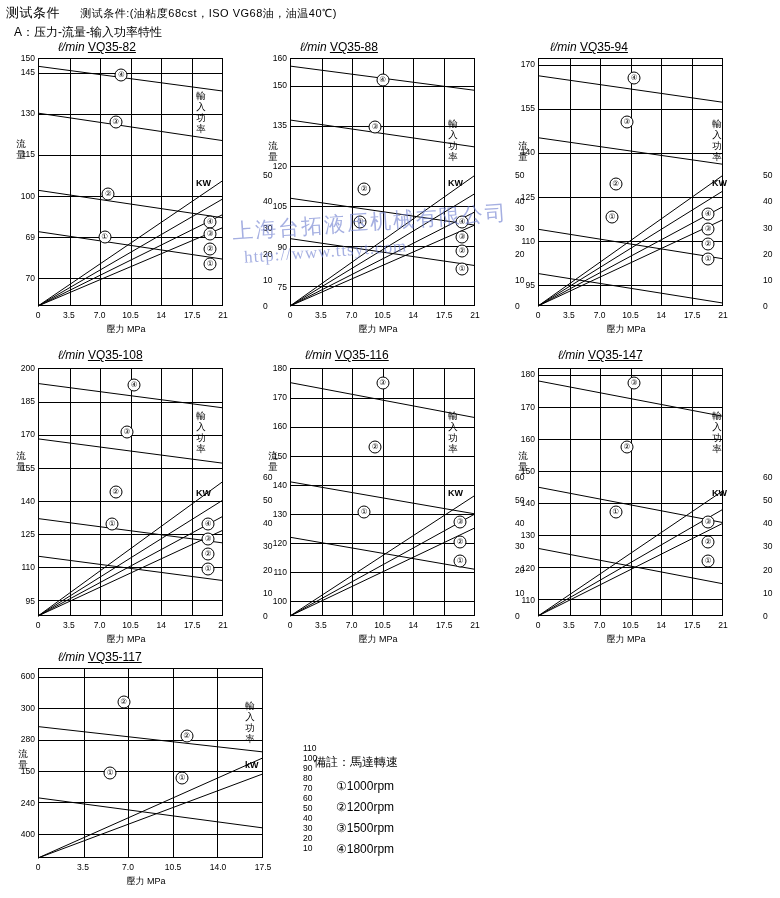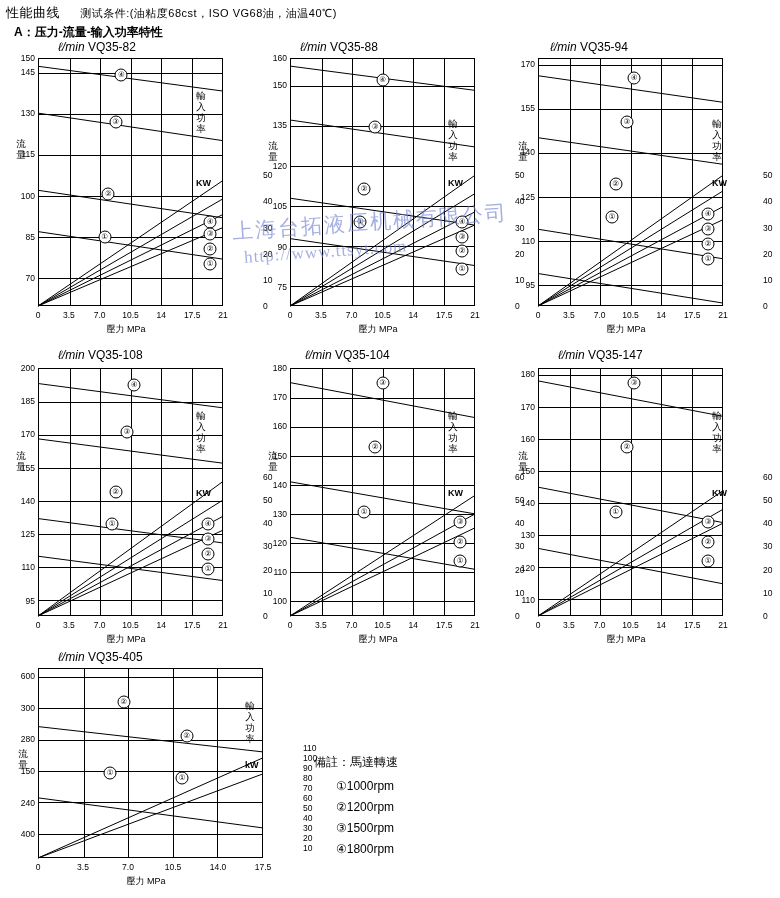--- a/index.html
+++ b/index.html
@@ -6,26 +6,26 @@
   body{
     width:780px;height:898px;
     background:#ffffff;
     font-family:"Liberation Sans", sans-serif;
     color:#000;
     position:relative;
     overflow:hidden;
   }
   .hdr{position:absolute;left:6px;top:4px;font-size:13px;letter-spacing:0.5px;}
   .hdr .sub{font-size:11px;margin-left:16px;}
-  .hdr2{position:absolute;left:14px;top:24px;font-size:12px;font-weight:bold;}
+  .hdr2{position:absolute;left:14px;top:24px;font-size:12px;}
 
   .panel{position:absolute;}
   .panel .ttl{position:absolute;font-size:12px;white-space:nowrap;}
   .panel .ttl .lu{font-style:italic;}
-  .panel .name{font-weight:normal;}
+  .panel .name{font-weight:normal;text-decoration:underline;}
 
   .plot{position:absolute;border:1px solid #000;box-sizing:border-box;background:transparent;}
   .grid-v,.grid-h{position:absolute;background:#000;}
   .grid-v{width:1px;top:0;bottom:0;}
   .grid-h{height:1px;left:0;right:0;}
 
   .ytick{position:absolute;font-size:8.5px;text-align:right;transform:translateY(-50%);}
   .xtick{position:absolute;font-size:8.5px;text-align:center;transform:translateX(-50%);}
   .ytickR{position:absolute;font-size:8.5px;text-align:left;transform:translateY(-50%);padding-left:36px;}
 
@@ -45,21 +45,21 @@
       font-family:"Liberation Serif",serif;letter-spacing:1px;}
 
   .notes{position:absolute;font-size:12px;line-height:21px;}
   .notes .t{margin-bottom:3px;}
   .notes .it{margin-left:22px;}
 </style>
 </head>
 <body>
 
 <div class="hdr">
-  <span>性能曲线</span>
+  <span>测试条件</span>
   <span class="sub">测试条件:(油粘度68cst，ISO VG68油，油温40℃)</span>
 </div>
 <div class="hdr2">A：压力-流量-输入功率特性</div>
 
 <div id="panels">
     <div class="panel" style="left:0;top:0;">
       <div class="ttl" style="left:58px;top:40px;"><span class="lu">ℓ/min  </span><span class="name">VQ35-82</span></div>
       <div class="plot" style="left:38px;top:58px;width:185px;height:248px;">
         <div class="grid-v" style="left:16.666666666666664%;"></div>
         <div class="grid-v" style="left:33.33333333333333%;"></div>
@@ -67,21 +67,21 @@
         <div class="grid-v" style="left:66.66666666666666%;"></div>
         <div class="grid-v" style="left:83.33333333333334%;"></div>
         <div class="grid-h" style="top:88.88888888888889%;"></div>
         <div class="grid-h" style="top:72.22222222222221%;"></div>
         <div class="grid-h" style="top:55.55555555555556%;"></div>
         <div class="grid-h" style="top:38.888888888888886%;"></div>
         <div class="grid-h" style="top:22.22222222222222%;"></div>
         <div class="grid-h" style="top:5.555555555555558%;"></div>
       </div>
       <div class="ytick" style="left:8px;top:278.44444444444446px;width:27px;">70</div>
-      <div class="ytick" style="left:8px;top:237.11111111111111px;width:27px;">85</div>
+      <div class="ytick" style="left:8px;top:237.11111111111111px;width:27px;">69</div>
       <div class="ytick" style="left:8px;top:195.77777777777777px;width:27px;">100</div>
       <div class="ytick" style="left:8px;top:154.44444444444443px;width:27px;">115</div>
       <div class="ytick" style="left:8px;top:113.11111111111111px;width:27px;">130</div>
       <div class="ytick" style="left:8px;top:71.77777777777779px;width:27px;">145</div>
       <div class="ytick" style="left:8px;top:58px;width:27px;">150</div>
       <div class="ytickR" style="left:227px;top:306px;width:20px;">0</div>
       <div class="ytickR" style="left:227px;top:279.84727272727275px;width:20px;">10</div>
       <div class="ytickR" style="left:227px;top:253.69454545454545px;width:20px;">20</div>
       <div class="ytickR" style="left:227px;top:227.5418181818182px;width:20px;">30</div>
       <div class="ytickR" style="left:227px;top:201.3890909090909px;width:20px;">40</div>
@@ -286,21 +286,21 @@
       <div class="cbadge" style="left:134.2px;top:385.36px;">④</div>
       <div class="cbadge" style="left:126.8px;top:432.48px;">③</div>
       <div class="cbadge" style="left:115.7px;top:492px;">②</div>
       <div class="cbadge" style="left:112px;top:524.24px;">①</div>
       <div class="cbadge" style="left:208.20000000000002px;top:524.24px;">④</div>
       <div class="cbadge" style="left:208.20000000000002px;top:539.12px;">③</div>
       <div class="cbadge" style="left:208.20000000000002px;top:554px;">②</div>
       <div class="cbadge" style="left:208.20000000000002px;top:568.88px;">①</div>
     </div>
     <div class="panel" style="left:0;top:0;">
-      <div class="ttl" style="left:305px;top:348px;"><span class="lu">ℓ/min  </span><span class="name">VQ35-104</span></div>
+      <div class="ttl" style="left:305px;top:348px;"><span class="lu">ℓ/min  </span><span class="name">VQ35-116</span></div>
       <div class="plot" style="left:290px;top:368px;width:185px;height:248px;">
         <div class="grid-v" style="left:16.666666666666664%;"></div>
         <div class="grid-v" style="left:33.33333333333333%;"></div>
         <div class="grid-v" style="left:50%;"></div>
         <div class="grid-v" style="left:66.66666666666666%;"></div>
         <div class="grid-v" style="left:83.33333333333334%;"></div>
         <div class="grid-h" style="top:94.11764705882352%;"></div>
         <div class="grid-h" style="top:82.35294117647058%;"></div>
         <div class="grid-h" style="top:70.58823529411764%;"></div>
         <div class="grid-h" style="top:58.82352941176471%;"></div>
@@ -403,21 +403,21 @@
         <line x1="538" y1="616" x2="723" y2="523.1999999999999" stroke-width="1"></line>
       </svg>
       <div class="cbadge" style="left:634.2px;top:382.88px;">③</div>
       <div class="cbadge" style="left:626.8px;top:447.36px;">②</div>
       <div class="cbadge" style="left:615.7px;top:511.84000000000003px;">①</div>
       <div class="cbadge" style="left:708.2px;top:521.76px;">③</div>
       <div class="cbadge" style="left:708.2px;top:541.6px;">②</div>
       <div class="cbadge" style="left:708.2px;top:561.44px;">①</div>
     </div>
     <div class="panel" style="left:0;top:0;">
-      <div class="ttl" style="left:58px;top:650px;"><span class="lu">ℓ/min  </span><span class="name">VQ35-405</span></div>
+      <div class="ttl" style="left:58px;top:650px;"><span class="lu">ℓ/min  </span><span class="name">VQ35-117</span></div>
       <div class="plot" style="left:38px;top:668px;width:225px;height:190px;">
         <div class="grid-v" style="left:20%;"></div>
         <div class="grid-v" style="left:40%;"></div>
         <div class="grid-v" style="left:60%;"></div>
         <div class="grid-v" style="left:80%;"></div>
         <div class="grid-h" style="top:87.5%;"></div>
         <div class="grid-h" style="top:70.83333333333333%;"></div>
         <div class="grid-h" style="top:54.16666666666667%;"></div>
         <div class="grid-h" style="top:37.5%;"></div>
         <div class="grid-h" style="top:20.833333333333336%;"></div>

